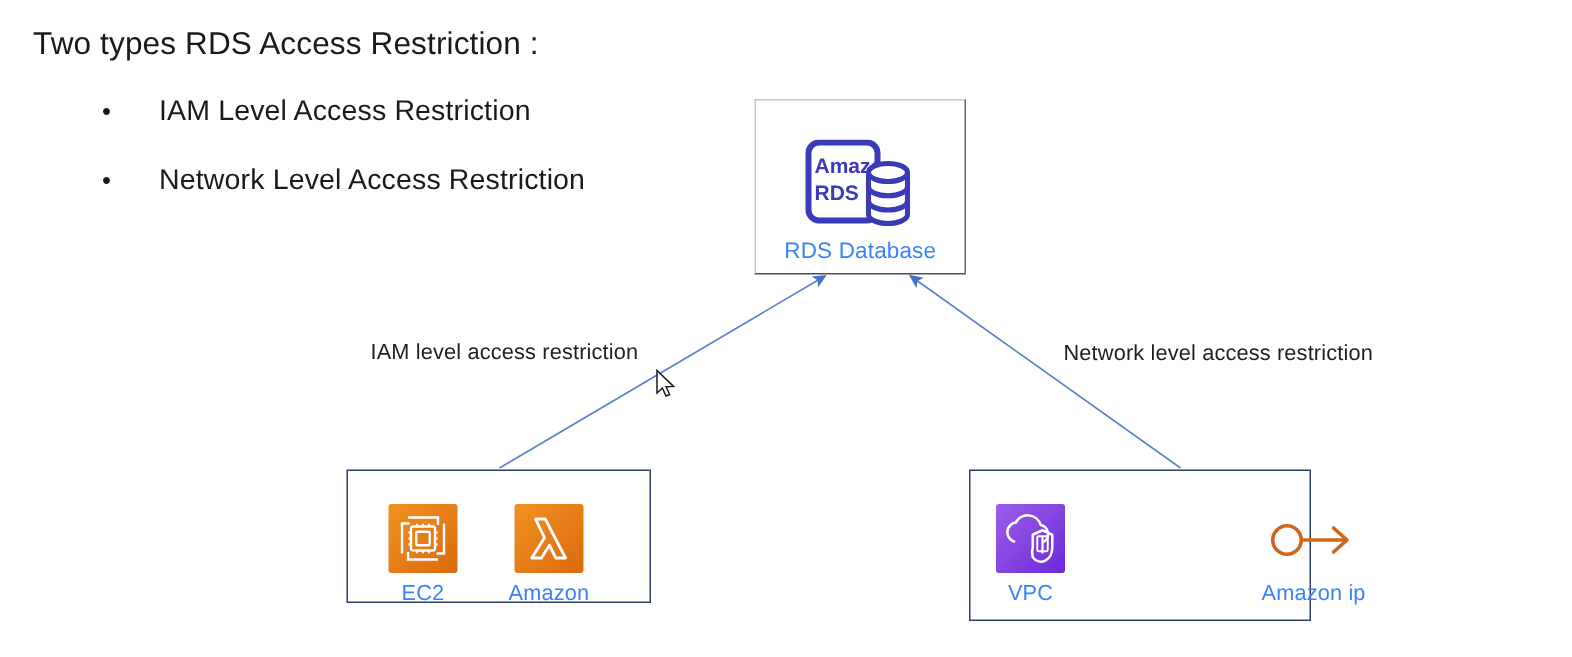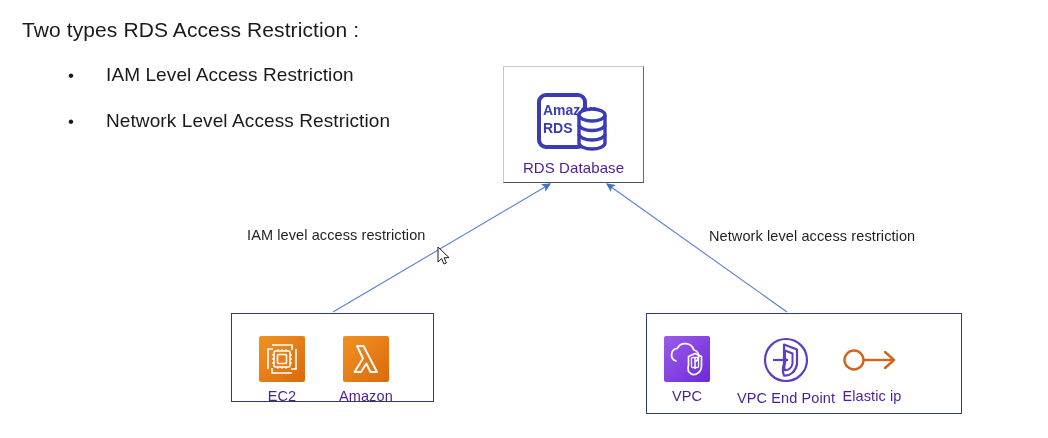--- a/index.html
+++ b/index.html
@@ -66,36 +66,36 @@
   #left-box {
     left: 231px;
     top: 313px;
     width: 203px;
     height: 89px;
     border: 1.6px solid #2f3e64;
   }
   #right-box {
     left: 646px;
     top: 313px;
-    width: 316px;
+    width: 228px;
     height: 101px;
     border: 1.6px solid #2f3e64;
   }
 
   
   .icon-cell {
     position: absolute;
     display: flex;
     flex-direction: column;
     align-items: center;
   }
   .icon-caption {
     margin-top: 6px;
     font-size: 14.5px;
-    color: #4c1d95;
+    color: #3b82f6;
     white-space: nowrap;
     letter-spacing: 0.1px;
   }
 
   
   #rds-icon-cell {
     left: 0; right: 0; top: 26px;
   }
   #rds-icon-cell .icon-caption { font-size: 15px; margin-top: 8px; }
 
@@ -230,38 +230,28 @@
         <svg width="46" height="46" viewBox="0 0 46 46">
           <path d="M12,25 a6.5,6.5 0 0 1 1.2,-12.6 a9,9 0 0 1 16.6,1.6 a6.2,6.2 0 0 1 2.4,11" fill="none" stroke="#ffffff" stroke-width="1.7" stroke-linecap="round"></path>
           <path d="M24.5,20.5 L31,17.5 L37.5,20.5 L37.5,29 a7.5,9 0 0 1 -13,6.5 a7.5,9 0 0 1 0,-6.5 Z" fill="none" stroke="#ffffff" stroke-width="1.7" stroke-linejoin="round"></path>
           <path d="M31,21.5 L31,33" stroke="#ffffff" stroke-width="1.5"></path>
           <rect x="27.5" y="21.5" width="7" height="10" rx="1.2" fill="none" stroke="#ffffff" stroke-width="1.3"></rect>
         </svg>
       </div>
       <div class="icon-caption">VPC</div>
     </div>
 
-    <div class="icon-cell" style="left:90px; top:22px;">
-      <svg width="48" height="48" viewBox="0 0 48 48">
-        <circle cx="24" cy="24" r="21" fill="none" stroke="#5a3fc0" stroke-width="2.2"></circle>
-        <path d="M22,8.5 L35,13.5 L35,28 a12,14 0 0 1 -13,11.5 a12,14 0 0 1 0,-11.5 Z" fill="none" stroke="#5a3fc0" stroke-width="2.2" stroke-linejoin="round"></path>
-        <path d="M23,14.5 L30.5,17.5 L30.5,27.5 a7.5,8.5 0 0 1 -7.5,6.8 a7.5,8.5 0 0 1 0,-6.8 Z" fill="none" stroke="#5a3fc0" stroke-width="2"></path>
-        <path d="M11,24 L26,24" stroke="#5a3fc0" stroke-width="2.2"></path>
-        <path d="M21.5,20.5 L26.5,24 L21.5,27.5 Z" fill="#5a3fc0"></path>
-      </svg>
-      <div class="icon-caption">VPC End Point</div>
-    </div>
 
     <div class="icon-cell" style="left:194px; top:26px;">
       <svg width="62" height="40" viewBox="0 0 62 40">
         <circle cx="13" cy="20" r="9.5" fill="none" stroke="#d0651c" stroke-width="2.4"></circle>
         <path d="M22.5,20 L52,20" stroke="#d0651c" stroke-width="2.4"></path>
         <path d="M44,12 L53,20 L44,28" fill="none" stroke="#d0651c" stroke-width="2.4" stroke-linecap="round" stroke-linejoin="round"></path>
       </svg>
-      <div class="icon-caption" style="margin-top:8px;">Elastic ip</div>
+      <div class="icon-caption" style="margin-top:8px;">Amazon ip</div>
     </div>
 
   </div>
 
   <svg id="cursor" viewBox="0 0 14 20">
     <path d="M1,1 L1,16 L4.6,12.6 L7,18 L9.4,17 L7.1,11.8 L12,11.6 Z" fill="#ffffff" stroke="#1a1a1a" stroke-width="1"></path>
   </svg>
 
 </div>
 

